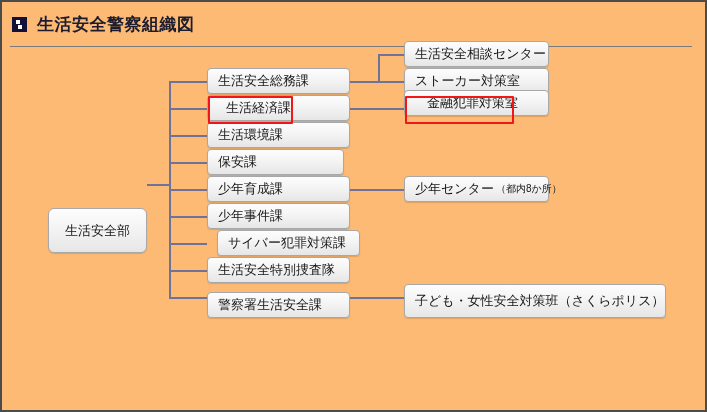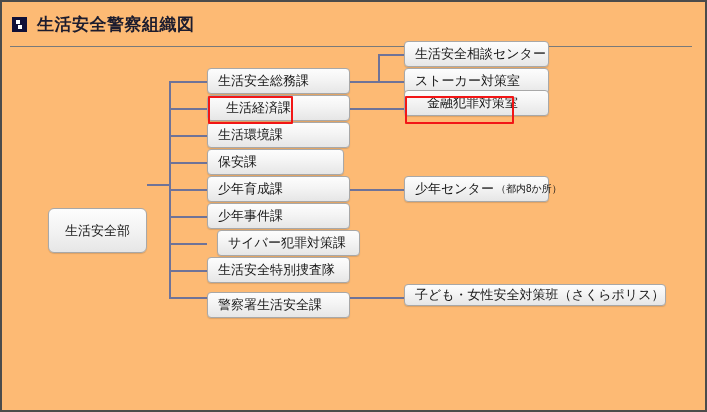--- a/index.html
+++ b/index.html
@@ -229,18 +229,18 @@
     <div class="node" style="left:402px; top:42px; width:145px; height:26px;padding-left:12px;">
       <span class="label">金融犯罪対策室</span>
     </div>
     <div class="hl" style="left:403px; top:48px; width:105px; height:24px;"></div>
 
     <div class="node" style="left:402px; top:128px; width:145px; height:26px;">
       <span class="label">少年センター</span>
       <span class="sub">（都内8か所）</span>
     </div>
 
-    <div class="node" style="left:402px; top:236px; width:262px; height:22px;">
+    <div class="node" style="left:402px; top:236px; width:262px; height:34px;">
       <span class="label">子ども・女性安全対策班（さくらポリス）</span>
     </div>
 
   </div>
 </div>
 
 </body></html>

